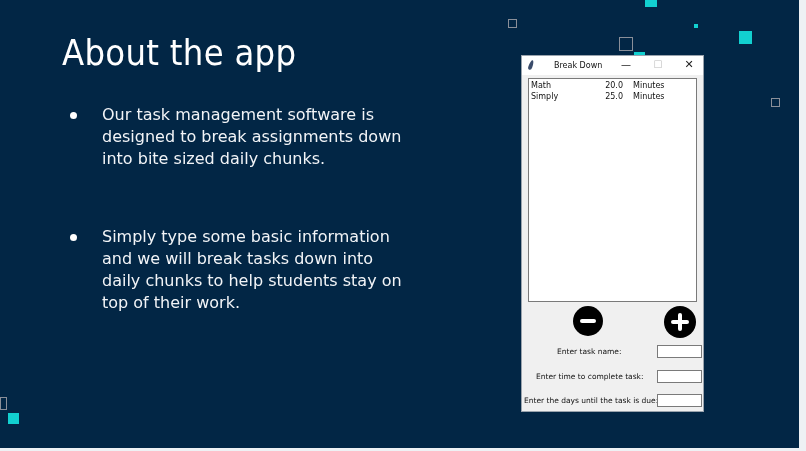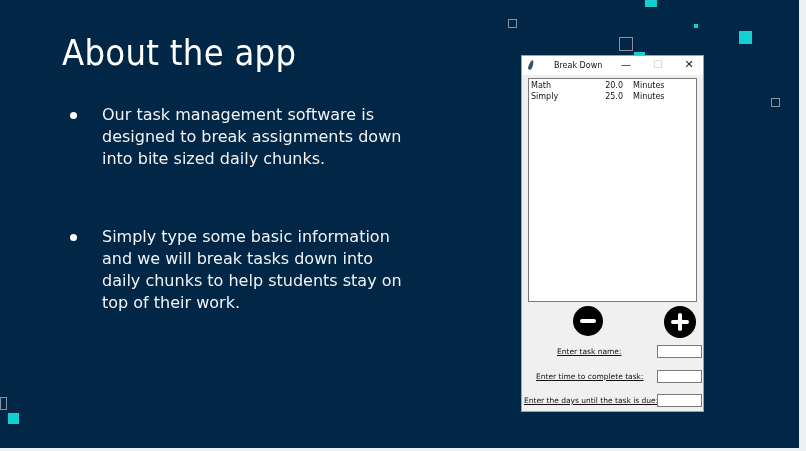--- a/index.html
+++ b/index.html
@@ -55,21 +55,21 @@
   .row .n { position: absolute; left: 1px; }
   .row .v { position: absolute; right: 72px; }
   .row .u { position: absolute; left: 103px; }
 
   .round-btn {
     position: absolute; width: 30px; height: 30px; border-radius: 50%; background: #000;
   }
   .round-btn .h { position: absolute; left: 7px; top: 13px; width: 16px; height: 4px; background: #fff; border-radius: 2px; }
   .round-btn .v { position: absolute; left: 13px; top: 7px; width: 4px; height: 16px; background: #fff; border-radius: 2px; }
 
-  .flabel { position: absolute; font-size: 7.5px; color: #111; white-space: nowrap; text-decoration: underline; }
+  .flabel { position: absolute; font-size: 7.5px; color: #111; white-space: nowrap; }
   .finput { position: absolute; left: 135px; width: 45px; height: 13px; background: #fff; border: 1px solid #7a7a7a; }
 </style>
 </head>
 <body>
 
 <div class="slide">
   <div class="slide-title">About the app</div>
 
   <div class="bullet" style="top:104px;">
     <span class="dot"></span>

